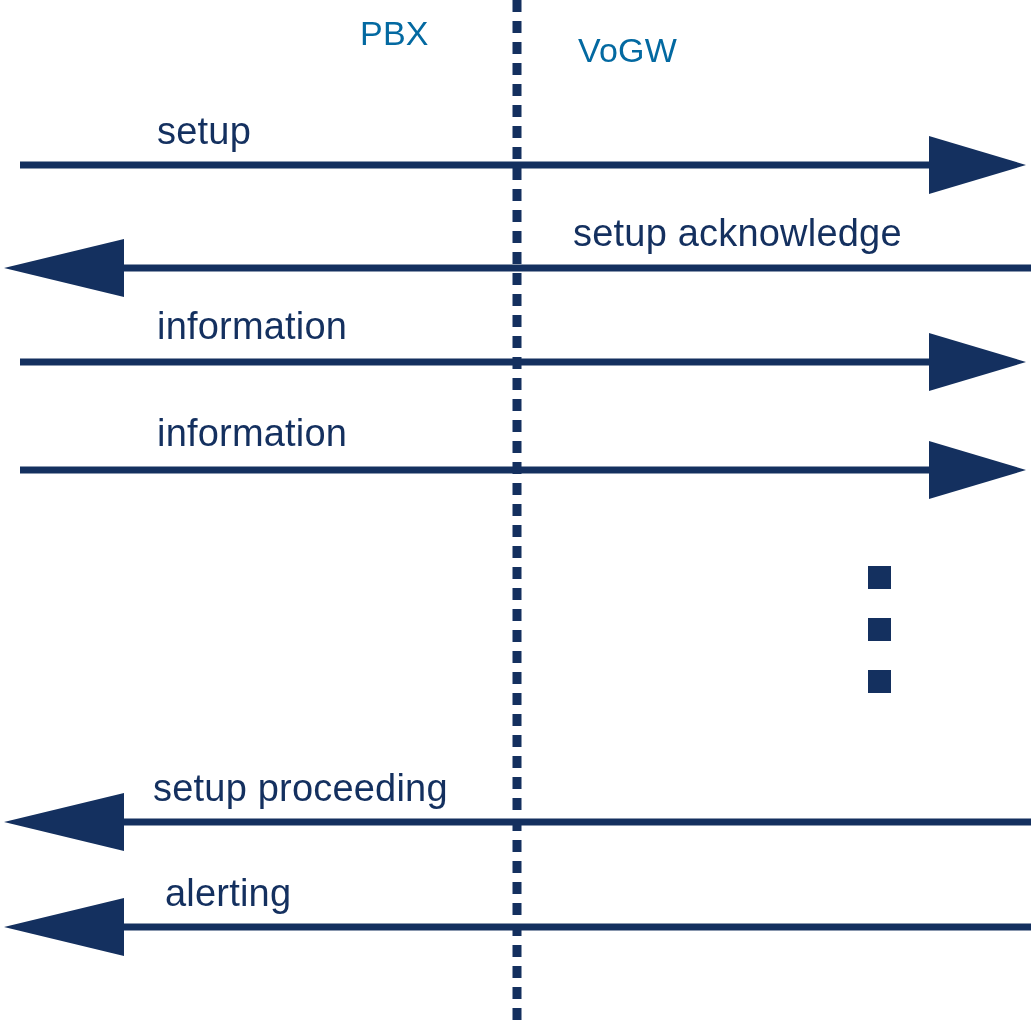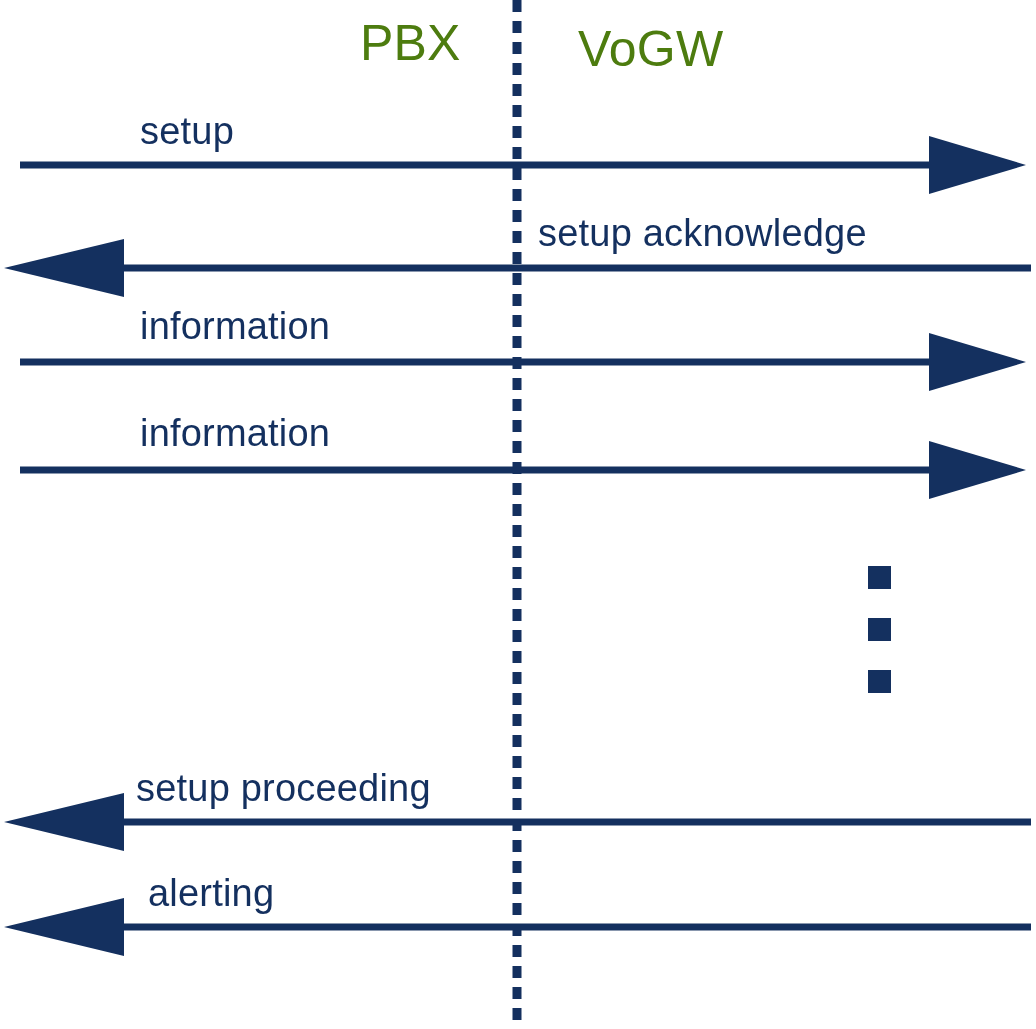--- a/index.html
+++ b/index.html
@@ -10,48 +10,49 @@
   #canvas {
     position: relative;
     width: 1036px;
     height: 1029px;
     background: #ffffff;
     font-family: "Liberation Sans", sans-serif;
     overflow: hidden;
   }
   .lifeline-label {
     position: absolute;
-    font-size: 50px;
-    color: #4d7c0f;
+    font-size: 34px;
+    color: #0369a1;
     white-space: nowrap;
     letter-spacing: 0.2px;
   }
   .msg-label {
     position: absolute;
     font-size: 38px;
     color: #14305F;
     white-space: nowrap;
     letter-spacing: 0.2px;
+    margin-left: 17px;
   }
   .divider-svg, .arrows-svg, .dots-svg {
     position: absolute;
     left: 0;
     top: 0;
     width: 1036px;
     height: 1029px;
     pointer-events: none;
   }
 </style>
 </head>
 <body>
 
 <div id="canvas">
 
   <div class="lifeline-label" id="label-pbx" style="left: 360px; top: 14px;">PBX</div>
-  <div class="lifeline-label" id="label-vogw" style="left: 578px; top: 20px;">VoGW</div>
+  <div class="lifeline-label" id="label-vogw" style="left: 578px; top: 31px;">VoGW</div>
 
   <svg class="divider-svg" id="divider-layer" viewBox="0 0 1036 1029">
       <line x1="517" y1="0" x2="517" y2="1029" stroke="#14305F" stroke-width="9" stroke-dasharray="12 9"></line>
     </svg>
 
   <svg class="arrows-svg" id="arrows-layer" viewBox="0 0 1036 1029">
       <g>
         <line x1="20" x2="933" y1="165" y2="165" stroke="#14305F" stroke-width="7"></line>
         <polygon points="929,136 1026,165 929,194" fill="#14305F"></polygon>
       </g>
@@ -78,20 +79,20 @@
     </svg>
 
   <svg class="dots-svg" id="dots-layer" viewBox="0 0 1036 1029">
       <rect x="868" y="566" width="23" height="23" fill="#14305F"></rect>
       <rect x="868" y="618" width="23" height="23" fill="#14305F"></rect>
       <rect x="868" y="670" width="23" height="23" fill="#14305F"></rect>
     </svg>
 
   <div id="msg-labels">
       <div class="msg-label" style="left: 140px; top: 110px;">setup</div>
-      <div class="msg-label" style="left: 538px; top: 212px;">setup acknowledge</div>
+      <div class="msg-label" style="left: 556px; top: 212px;">setup acknowledge</div>
       <div class="msg-label" style="left: 140px; top: 305px;">information</div>
       <div class="msg-label" style="left: 140px; top: 412px;">information</div>
       <div class="msg-label" style="left: 136px; top: 767px;">setup proceeding</div>
       <div class="msg-label" style="left: 148px; top: 872px;">alerting</div>
     </div>
 
 </div>
 
 </body></html>

